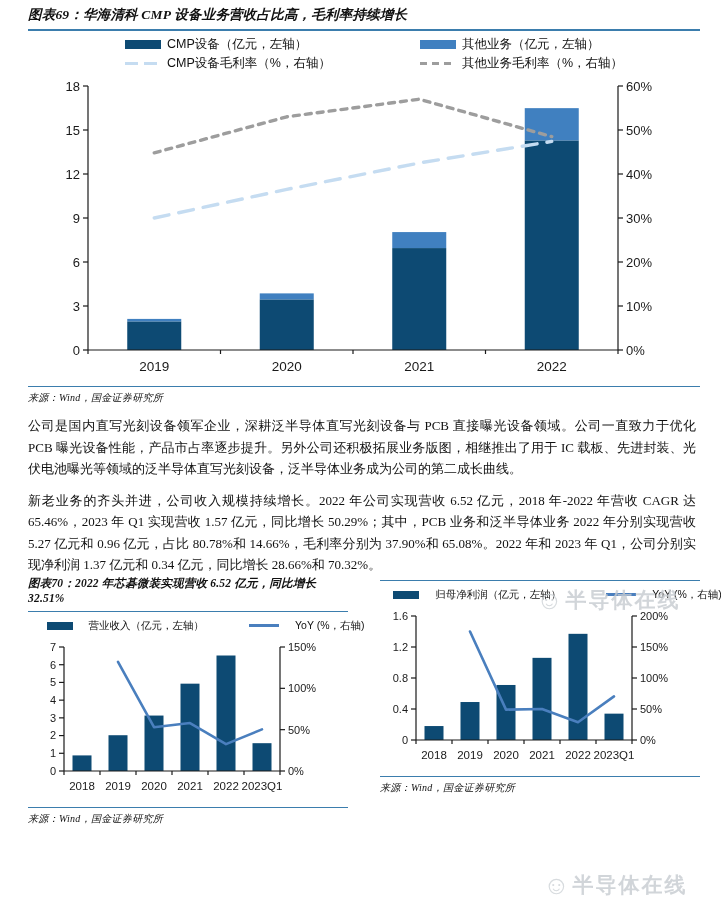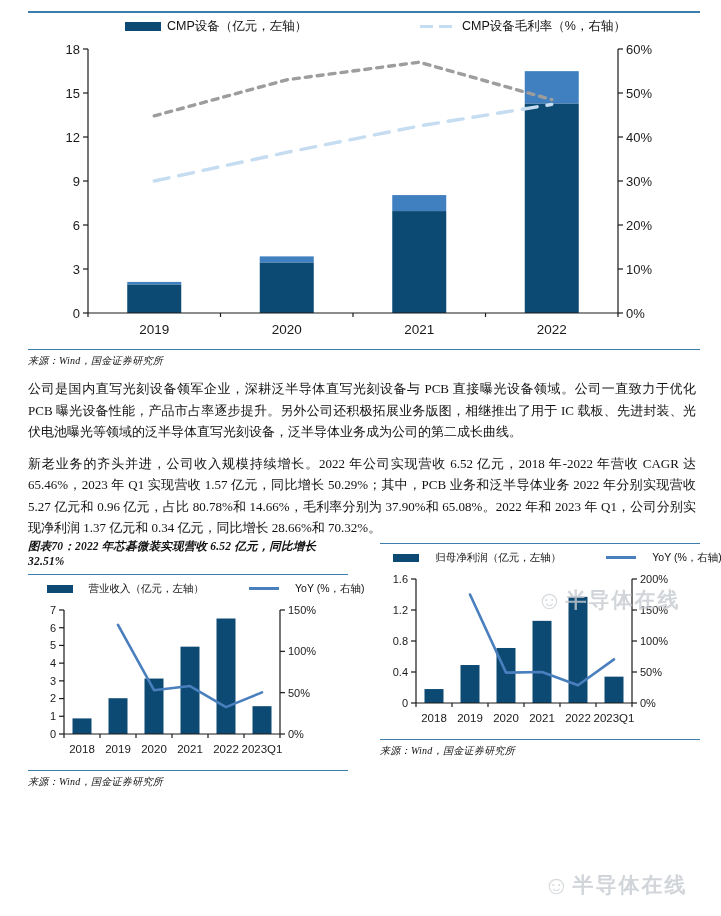--- a/index.html
+++ b/index.html
@@ -33,30 +33,39 @@
   .watermark{position:absolute;display:flex;align-items:center;gap:3px;z-index:3;pointer-events:none;
     font-family:"Liberation Sans",sans-serif;font-weight:bold;color:#c6cbd0;opacity:.8;}
   .watermark .wm-face{font-size:26px;line-height:1;color:#ced3d7;}
   .watermark .wm-text{font-size:21px;letter-spacing:2px;}
 </style>
 </head>
 <body>
 
 <div class="page">
 
+  <div class="doc-title">图表69：华海清科 CMP 设备业务营收占比高，毛利率持续增长</div>
   <hr class="rule">
 
   <div class="legend-main">
     <div class="legend-item">
       <span class="sw-bar" style="background: rgb(13, 74, 115);"></span>
       <span>CMP设备（亿元，左轴）</span>
     </div>
     <div class="legend-item">
+      <span class="sw-bar" style="background: rgb(64, 128, 192);"></span>
+      <span>其他业务（亿元，左轴）</span>
+    </div>
+    <div class="legend-item">
       <span class="sw-dash" style="background: repeating-linear-gradient(90deg, rgb(197, 220, 241) 0px, rgb(197, 220, 241) 13px, transparent 13px, transparent 19px);"></span>
       <span>CMP设备毛利率（%，右轴）</span>
+    </div>
+    <div class="legend-item">
+      <span class="sw-dash" style="background: repeating-linear-gradient(90deg, rgb(157, 157, 157) 0px, rgb(157, 157, 157) 7px, transparent 7px, transparent 12px);"></span>
+      <span>其他业务毛利率（%，右轴）</span>
     </div>
   </div>
 
   <svg id="svg-fig69" viewBox="0 0 666 308" style="width: 666px; height: 308px;">
       <rect x="99.25" y="247.4" width="54" height="28.599999999999994" fill="#0d4a73"></rect>
       <rect x="99.25" y="244.90666666666667" width="54" height="2.4933333333333394" fill="#4080c0"></rect>
       <text x="126.25" y="296.5" text-anchor="middle" font-size="13.5" font-family="Liberation Sans, sans-serif" fill="#1a1a1a">2019</text>
       <rect x="231.75" y="225.4" width="54" height="50.599999999999994" fill="#0d4a73"></rect>
       <rect x="231.75" y="219.38666666666666" width="54" height="6.01333333333335" fill="#4080c0"></rect>
       <text x="258.75" y="296.5" text-anchor="middle" font-size="13.5" font-family="Liberation Sans, sans-serif" fill="#1a1a1a">2020</text>

